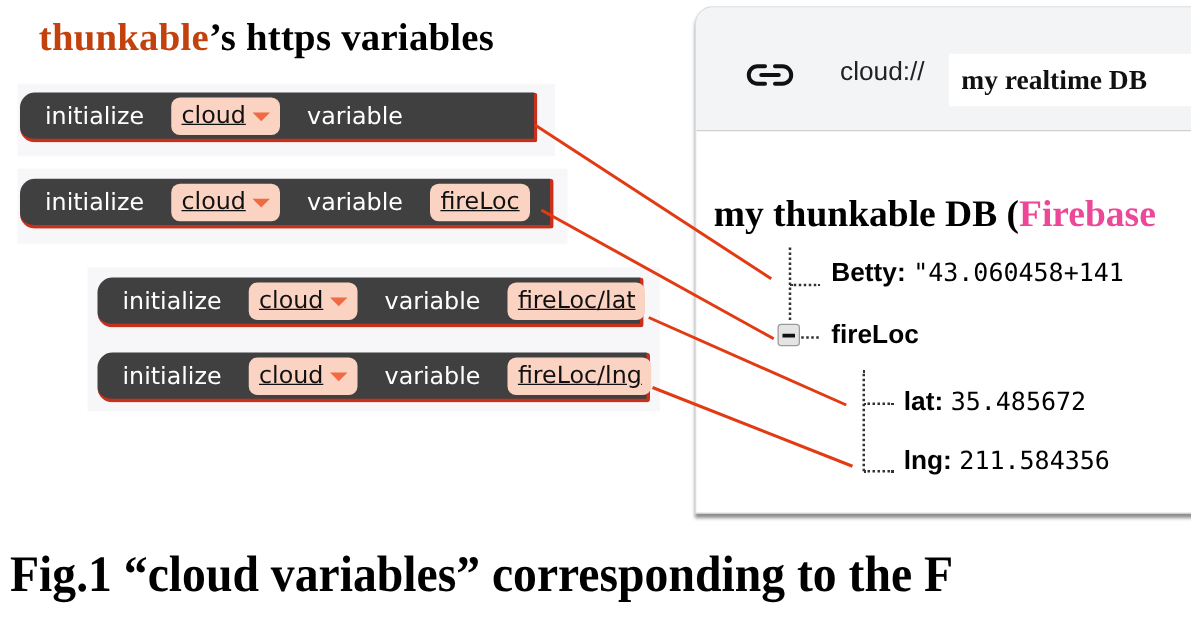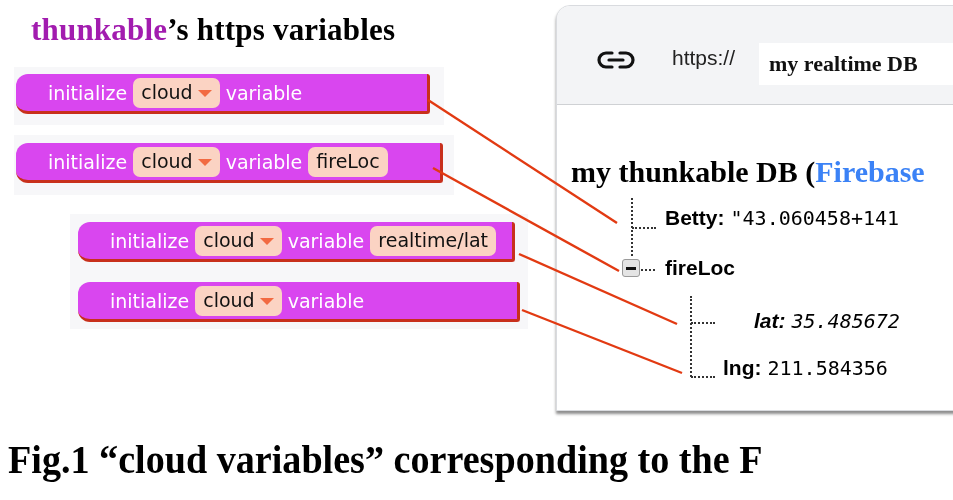--- a/index.html
+++ b/index.html
@@ -1,30 +1,30 @@
 <!DOCTYPE html>
 <html><head>
 <meta charset="utf-8">
 <style>
   html,body{margin:0;padding:0;}
   body{width:953px;height:500px;position:relative;overflow:hidden;background:#ffffff;font-family:"DejaVu Sans",sans-serif;}
   .title{position:absolute;left:31px;top:12px;font-family:"Liberation Serif",serif;font-weight:bold;font-size:31px;color:#000;white-space:nowrap;letter-spacing:0.2px;}
-  .title .brand{color:#a21caf;}
+  .title .brand{color:#c2410c;}
   .block-wrap{position:absolute;background:#f7f7f9;}
-  .block{position:absolute;height:40px;background:#d946ef;border-radius:12px 3px 3px 12px;border-bottom:3px solid #c8301c;border-right:3px solid #c8301c;box-sizing:border-box;display:flex;align-items:center;padding-left:32px;gap:6px;color:#fff;font-size:19px;white-space:nowrap;}
+  .block{position:absolute;height:40px;background:#404040;border-radius:12px 3px 3px 12px;border-bottom:3px solid #c8301c;border-right:3px solid #c8301c;box-sizing:border-box;display:flex;align-items:center;padding-left:20px;gap:22px;color:#fff;font-size:19px;white-space:nowrap;}
   .block .kw{color:#ffffff;}
-  .pill{background:#fbd3c3;color:#111;border-radius:7px;padding:1px 8px;height:28px;line-height:27px;display:inline-flex;align-items:center;gap:5px;}
+  .pill{background:#fbd3c3;color:#111;border-radius:7px;padding:1px 8px;height:28px;line-height:27px;display:inline-flex;align-items:center;gap:5px;text-decoration:underline;}
   .caret{width:0;height:0;border-left:7px solid transparent;border-right:7px solid transparent;border-top:7px solid #f26a42;display:inline-block;margin-top:2px;}
   .panel{position:absolute;left:556px;top:5px;width:420px;height:406px;background:#fff;border:1px solid #d9dbdf;border-radius:14px 0 0 0;box-shadow:0 3px 3px #8d8d8d;box-sizing:border-box;overflow:hidden;}
   .panel-head{position:absolute;left:0;top:0;width:100%;height:98px;background:#f3f4f6;border-bottom:1px solid #cfd1d4;}
   .link-icon{position:absolute;left:40px;top:45px;width:38px;height:18px;}
   .url-prefix{position:absolute;left:115px;top:40px;font-family:"Liberation Sans",sans-serif;font-size:21px;color:#222;}
   .url-box{position:absolute;left:202px;top:37px;width:200px;height:42px;background:#ffffff;font-family:"Liberation Serif",serif;font-weight:bold;font-size:22px;color:#111;line-height:42px;padding-left:10px;white-space:nowrap;}
   .db-title{position:absolute;left:571px;top:155px;font-family:"Liberation Serif",serif;font-weight:bold;font-size:30px;color:#000;white-space:nowrap;}
-  .db-title .brand{color:#3b82f6;font-family:Liberation Serif, serif;}
+  .db-title .brand{color:#ec4899;font-family:Liberation Serif, serif;}
   .node{position:absolute;font-family:"Liberation Sans",sans-serif;white-space:nowrap;font-size:21px;color:#000;}
   .node .k{font-weight:bold;}
   .node .v{font-family:"DejaVu Sans Mono",monospace;font-size:20px;margin-left:6px;}
   .vline{position:absolute;border-left:2px dotted #333;}
   .hline{position:absolute;border-top:2px dotted #333;}
   .toggle{position:absolute;left:622px;top:259px;width:18px;height:18px;background:#e4e4e4;border:1px solid #9a9a9a;border-radius:3px;box-sizing:border-box;}
   .toggle::after{content:"";position:absolute;left:3px;top:7px;width:10px;height:3px;background:#111;}
   .caption{position:absolute;left:8px;top:435px;font-family:"Liberation Serif",serif;font-weight:bold;font-size:41px;color:#000;white-space:nowrap;transform:scaleX(0.93);transform-origin:left;}
   svg.links{position:absolute;left:0;top:0;pointer-events:none;}
 </style>
@@ -56,57 +56,58 @@
   <span class="pill">fireLoc</span>
 </div>
 
 <div class="block" style="left:78px;top:222px;width:437px;">
   <span class="kw">initialize</span>
   <span class="pill">
       <span>cloud</span>
       <span class="caret"></span>
     </span>
   <span class="kw">variable</span>
-  <span class="pill">realtime/lat</span>
+  <span class="pill">fireLoc/lat</span>
 </div>
 
 <div class="block" style="left:78px;top:282px;width:442px;">
   <span class="kw">initialize</span>
   <span class="pill">
       <span>cloud</span>
       <span class="caret"></span>
     </span>
   <span class="kw">variable</span>
+  <span class="pill">fireLoc/lng</span>
 </div>
 
 <div class="panel">
   <div class="panel-head">
     <svg class="link-icon" viewBox="0 0 38 18">
       <path d="M15 2 H9 a7 7 0 0 0 0 14 H15" fill="none" stroke="#111" stroke-width="3.2" stroke-linecap="round"></path>
       <path d="M23 2 H29 a7 7 0 0 1 0 14 H23" fill="none" stroke="#111" stroke-width="3.2" stroke-linecap="round"></path>
       <line x1="12" y1="9" x2="26" y2="9" stroke="#111" stroke-width="3.2" stroke-linecap="round"></line>
     </svg>
-    <span class="url-prefix">https://</span>
+    <span class="url-prefix">cloud://</span>
     <div class="url-box">my realtime DB</div>
   </div>
 </div>
 
 <div class="db-title"><span>my thunkable DB (</span><span class="brand">Firebase</span></div>
 
 <div class="vline" style="left:631px;top:198px;height:58px;"></div>
 <div class="hline" style="left:632px;top:227px;width:24px;"></div>
 <div class="hline" style="left:641px;top:269px;width:14px;"></div>
 <div class="vline" style="left:690px;top:296px;height:81px;"></div>
 <div class="hline" style="left:691px;top:322px;width:24px;"></div>
 <div class="hline" style="left:691px;top:376px;width:24px;"></div>
 <div class="toggle"></div>
 
 <div class="node" style="left:665px;top:206px;"><span class="k">Betty:</span><span class="v">"43.060458+141</span></div>
 <div class="node" style="left:665px;top:256px;"><span class="k">fireLoc</span></div>
-<div class="node" style="left:754px;top:309px;font-style:italic;"><span class="k">lat:</span><span class="v">35.485672</span></div>
+<div class="node" style="left:723px;top:309px;"><span class="k">lat:</span><span class="v">35.485672</span></div>
 <div class="node" style="left:723px;top:356px;"><span class="k">lng:</span><span class="v">211.584356</span></div>
 
 <svg class="links" width="953" height="500">
   <line x1="428" y1="100" x2="617" y2="223" stroke="#e23a12" stroke-width="2.4"></line>
   <line x1="433" y1="168" x2="619" y2="271" stroke="#e23a12" stroke-width="2.4"></line>
   <line x1="519" y1="254" x2="677" y2="324" stroke="#e23a12" stroke-width="2.4"></line>
   <line x1="522" y1="310" x2="682" y2="373" stroke="#e23a12" stroke-width="2.4"></line>
 </svg>
 
 <div class="caption">Fig.1  “cloud variables” corresponding to the F</div>

